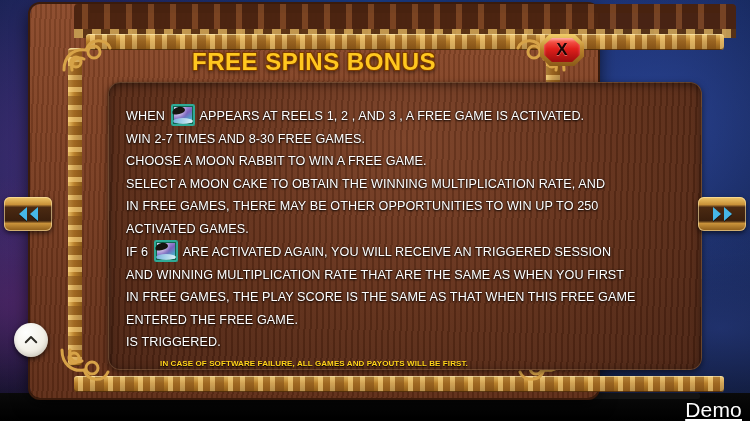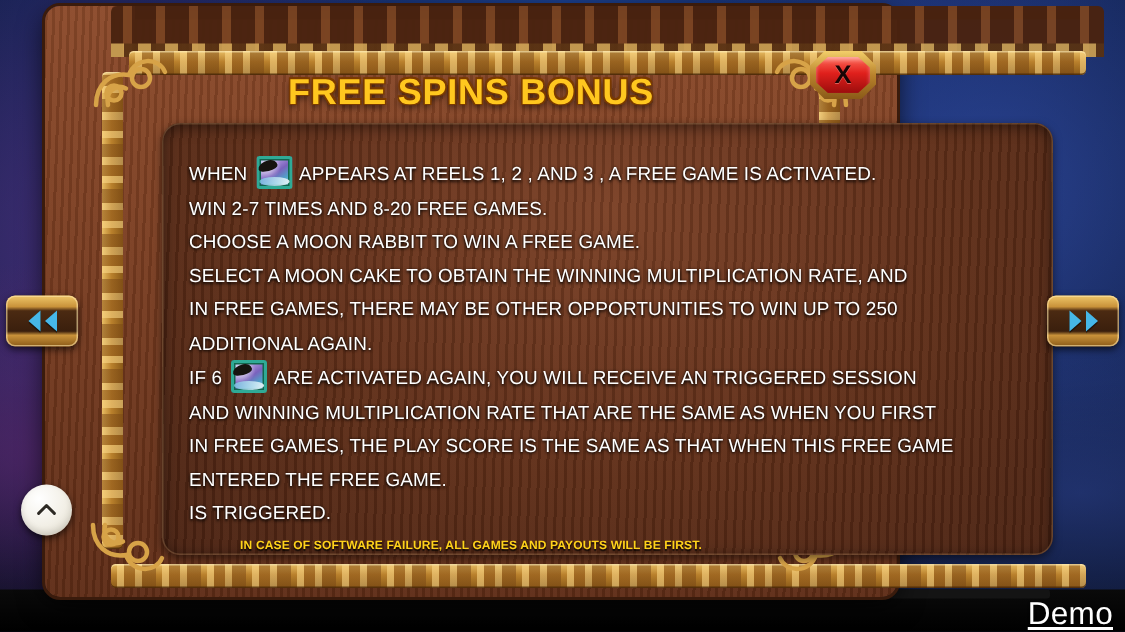--- a/index.html
+++ b/index.html
@@ -285,25 +285,25 @@
     <div class="title">FREE SPINS BONUS</div>
 
     <div class="panel"></div>
 
     <div class="body-copy">
       <p>
         <span>WHEN</span>
         <span class="sym"></span>
         <span>APPEARS AT REELS 1, 2 , AND 3 , A FREE GAME IS ACTIVATED.</span>
       </p>
-      <p>WIN 2-7 TIMES AND 8-20 FREE GAMES.</p>
+      <p>WIN 2-7 TIMES AND 8-30 FREE GAMES.</p>
       <p>CHOOSE A  MOON RABBIT TO WIN A FREE GAME.</p>
       <p>SELECT A MOON CAKE  TO OBTAIN THE WINNING MULTIPLICATION RATE, AND</p>
       <p>IN FREE GAMES, THERE MAY BE OTHER OPPORTUNITIES TO WIN UP TO 250</p>
-      <p>ADDITIONAL AGAIN.</p>
+      <p>ACTIVATED GAMES.</p>
       <p>
         <span>IF 6</span>
         <span class="sym"></span>
         <span>ARE ACTIVATED AGAIN, YOU WILL RECEIVE AN TRIGGERED SESSION</span>
       </p>
       <p>AND WINNING MULTIPLICATION RATE THAT ARE THE SAME AS WHEN YOU FIRST</p>
       <p>IN FREE GAMES, THE PLAY SCORE IS THE SAME AS THAT WHEN THIS FREE GAME</p>
       <p>ENTERED THE FREE GAME.</p>
       <p>IS TRIGGERED.</p>
     </div>

